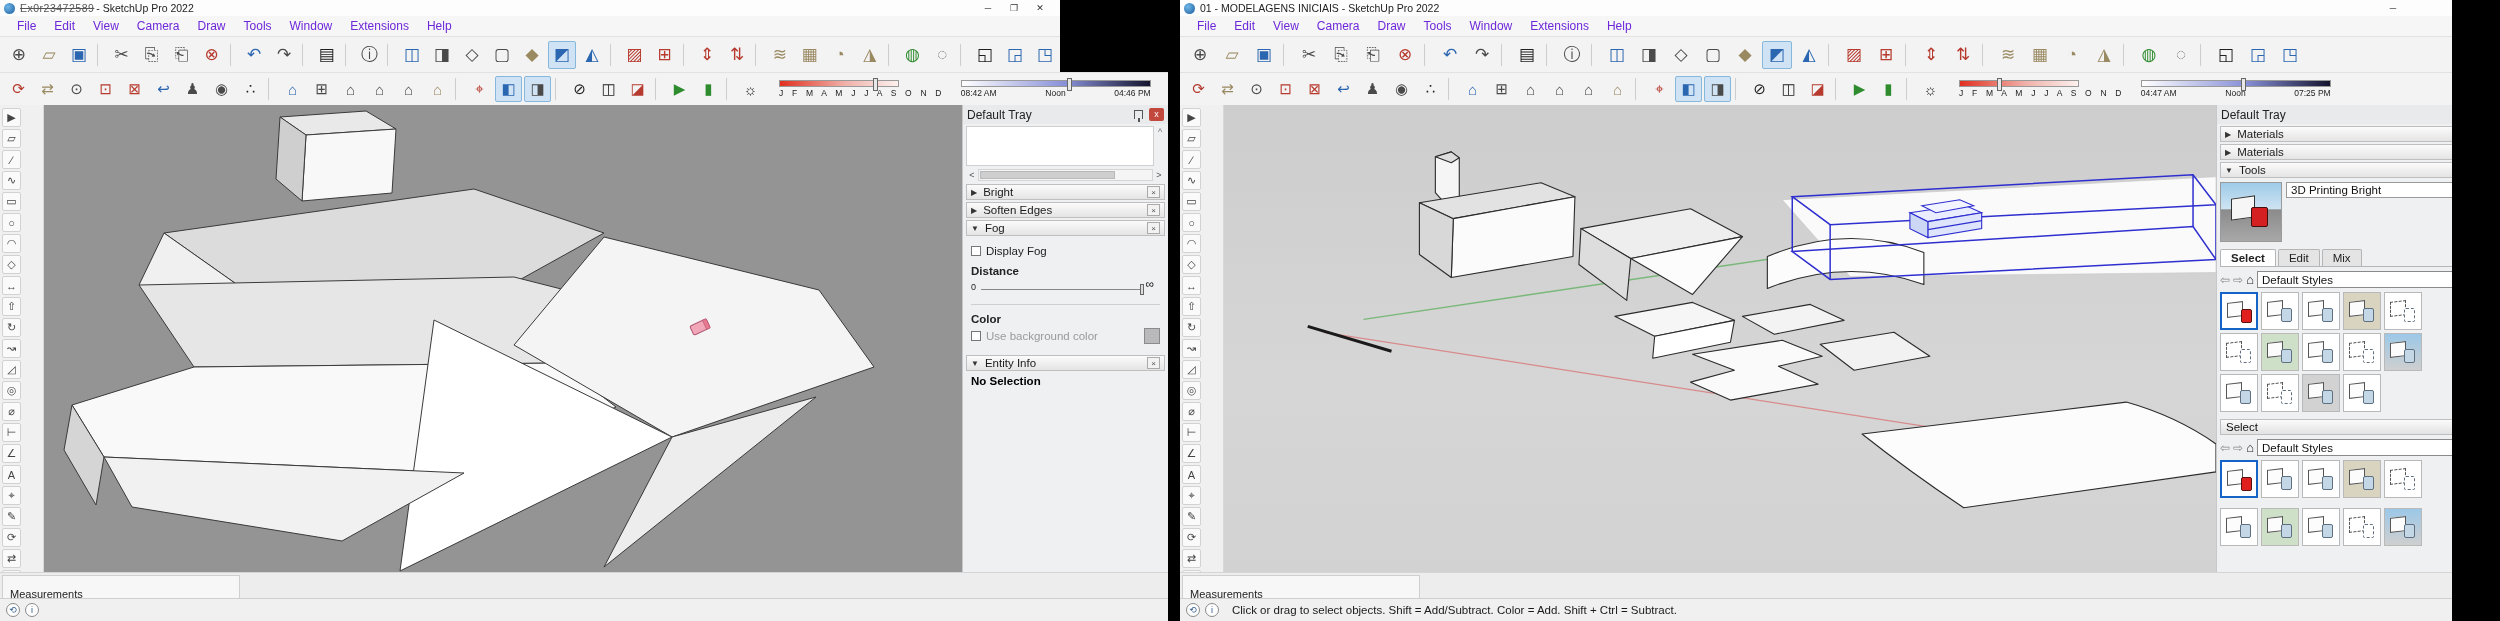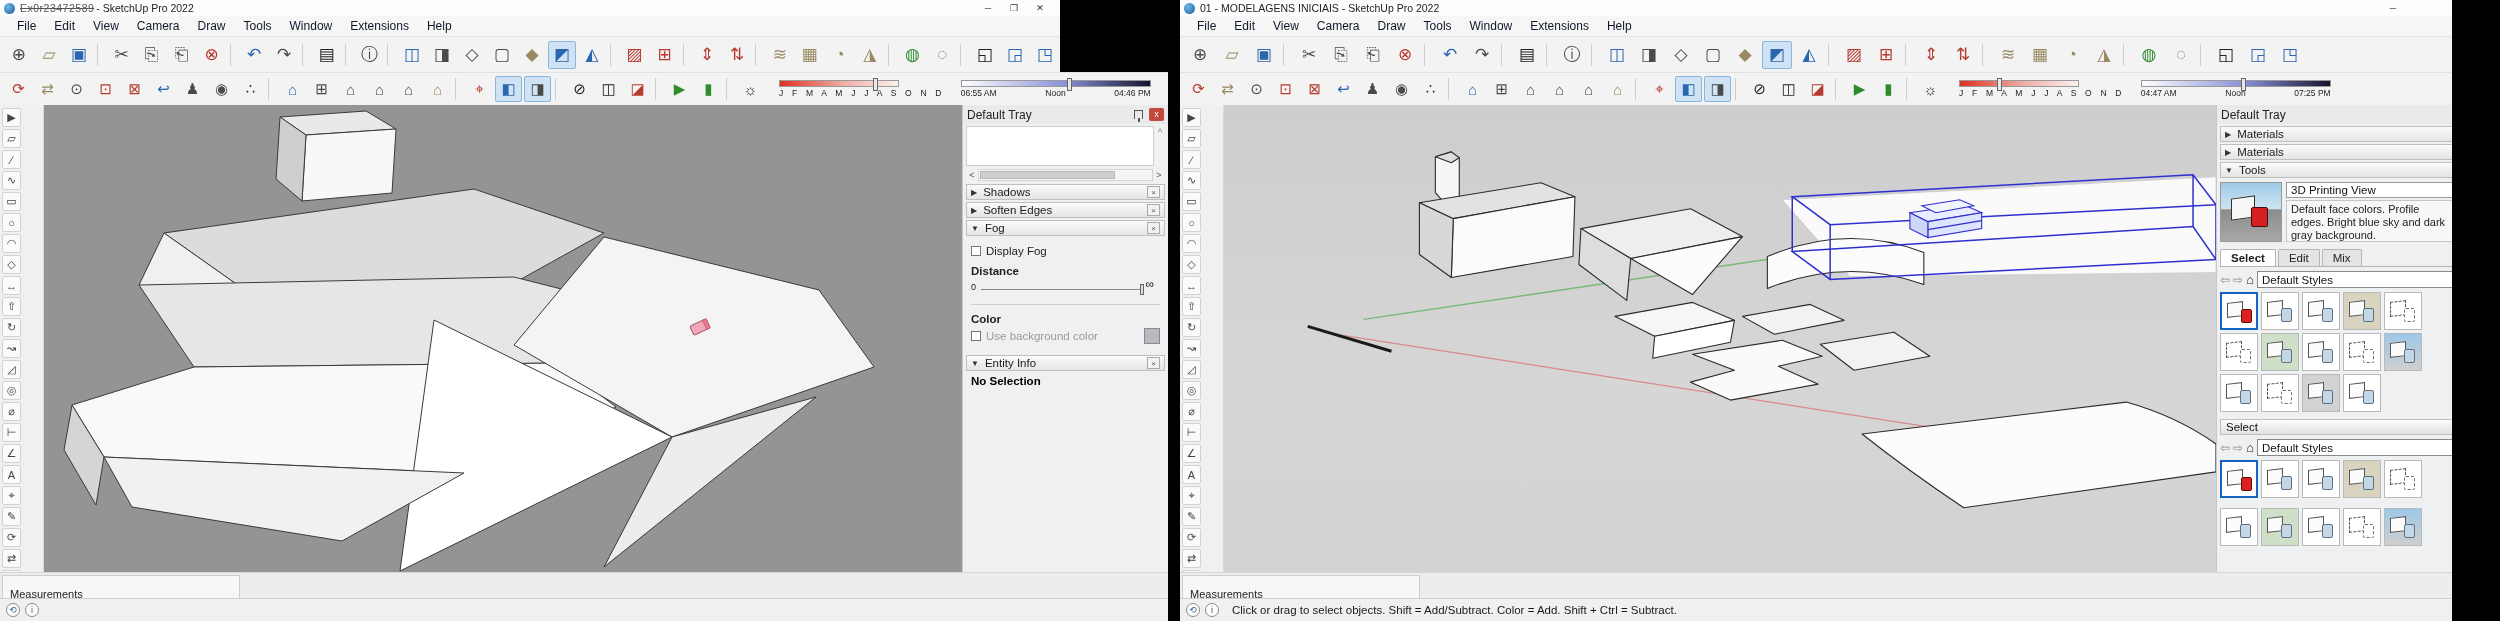--- a/index.html
+++ b/index.html
@@ -8,21 +8,21 @@
   .win{position:absolute;top:0;height:621px;background:#f0f0f0;}
   #win-left{left:0;width:1168px;}
   #win-right{left:1180px;width:1320px;}
   .titlebar{position:absolute;top:0;left:0;right:0;height:16px;background:#fdfdfd;display:flex;align-items:center;padding:0 4px;font-size:10.5px;color:#222;}
   .logo{width:11px;height:11px;border-radius:50%;background:radial-gradient(circle at 35% 35%,#6fb7e8,#1b5d9e);margin-right:5px;flex:0 0 auto;}
   .scribble{text-decoration:line-through;color:#555;letter-spacing:.5px;}
   .t-suffix{margin-left:2px;}
   .wc{position:absolute;top:0;height:16px;display:flex;}
   .wc span{width:26px;text-align:center;font-size:9px;line-height:16px;color:#333;}
   .menubar{position:absolute;top:16px;left:0;height:20px;display:flex;align-items:center;background:#f6f6f6;padding-left:8px;}
-  .menubar .mi{padding:0 9px;font-size:12px;color:#0f172a;line-height:20px;}
+  .menubar .mi{padding:0 9px;font-size:12px;color:#6d28d9;line-height:20px;}
   .tb{position:absolute;left:0;background:#f3f3f3;border-top:1px solid #e2e2e2;display:flex;align-items:center;padding-left:4px;}
   .tb1{top:36px;height:36px;}
   .tb2{top:72px;height:33px;}
   .tbi{width:30px;height:28px;margin:0 1px;display:flex;align-items:center;justify-content:center;font-size:17px;color:#4a4a4a;border:1px solid transparent;border-radius:2px;}
   .tb2 .tbi{width:27px;height:26px;font-size:15px;}
   .tbi.sep{width:7px;border-left:1px solid #cdcdcd;height:24px;margin:0 3px;}
   .tbi.hl{background:#cfe3f5;border-color:#86b7dd;}
   .c-red{color:#b63a2e;} .c-green{color:#2e8b2e;} .c-blue{color:#2b66b0;} .c-tan{color:#9a8a62;} .c-dark{color:#202020;}
   .notch{position:absolute;top:0;left:1060px;right:0;height:72px;background:#000;z-index:6;}
   
@@ -366,21 +366,21 @@
           <div class="groove g-month">
             <div class="handle" style="left:79%"></div>
           </div>
           <div class="months-lbl">J F M A M J J A S O N D</div>
         </div>
         <div class="slider">
           <div class="groove g-time">
             <div class="handle" style="left:56%"></div>
           </div>
           <div class="slbl">
-            <span>06:55 AM</span>
+            <span>08:42 AM</span>
             <span>Noon</span>
             <span>04:46 PM</span>
           </div>
         </div>
       </div>
     </div>
 
     <div class="body">
       <div class="palette">
         <div style="display:flex;flex-wrap:wrap;">
@@ -499,21 +499,21 @@
         <div class="hscroll">
           <span class="arrbtn">&lt;</span>
           <span class="track">
               <span class="thumb"></span>
             </span>
           <span class="arrbtn">&gt;</span>
         </div>
 
         <div class="panelbar">
           <span class="arr">▶</span>
-          <span>Shadows</span>
+          <span>Bright</span>
           <span class="sp"></span>
           <span class="mini-x">×</span>
         </div>
         <div class="panelbar">
           <span class="arr">▶</span>
           <span>Soften Edges</span>
           <span class="sp"></span>
           <span class="mini-x">×</span>
         </div>
         <div class="panelbar">
@@ -975,22 +975,21 @@
             <span class="sp"></span>
             <span class="mini-x">×</span>
           </div>
 
           <div class="stylesrow">
             <div class="stylethumb">
               <div class="cubeA"></div>
                 <div class="cubeB"></div>
             </div>
             <div class="stylemid">
-              <div class="stylename">3D Printing View</div>
-              <div class="styledesc">Default face colors. Profile edges. Bright blue sky and dark gray background.</div>
+              <div class="stylename">3D Printing Bright</div>
             </div>
             <div class="sidebtns">
 
             <div class="sbtn"><span>⬓</span></div>
                 <div class="sbtn"><span>⊕</span></div>
                 <div class="sbtn"><span>↻</span></div>
               </div>
           </div>
 
           <div class="tabs">

